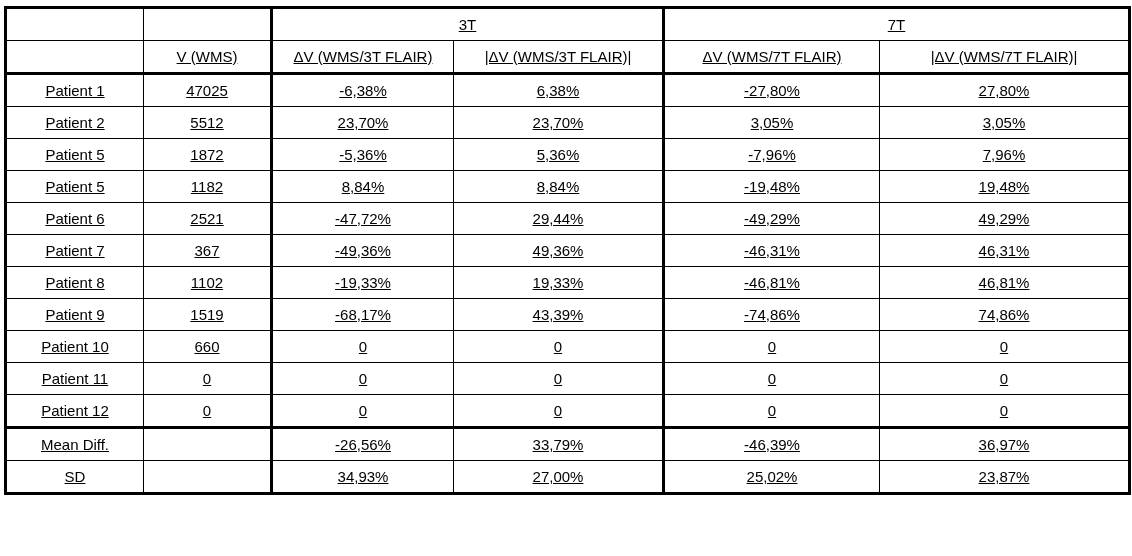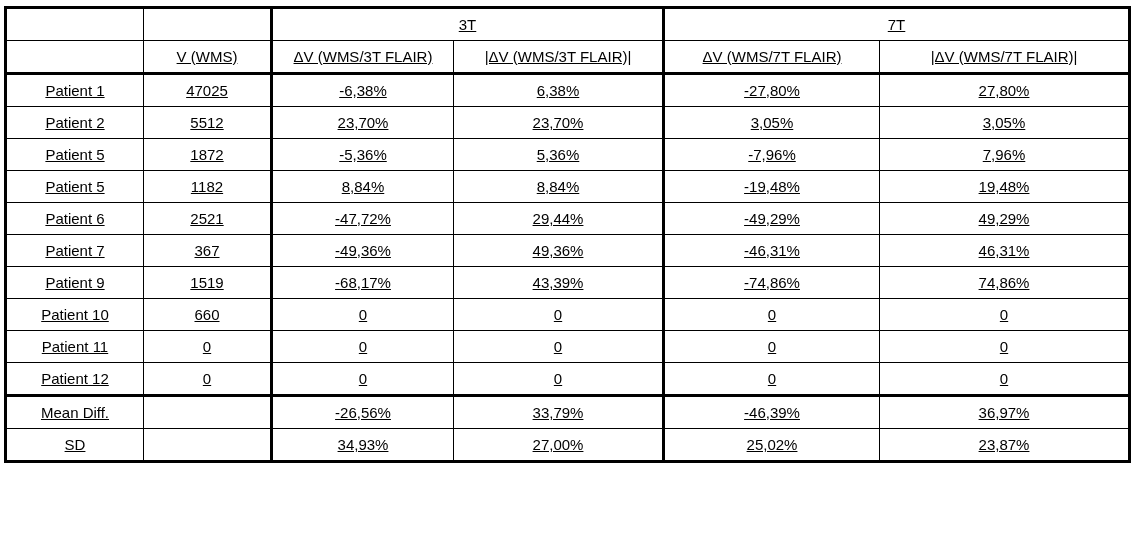--- a/index.html
+++ b/index.html
@@ -132,20 +132,28 @@
       </tr>
       <tr>
         <td class="row-label">Patient 7</td>
         <td>367</td>
         <td class="sep-left">-49,36%</td>
         <td>49,36%</td>
         <td class="sep-left">-46,31%</td>
         <td>46,31%</td>
       </tr>
       <tr>
+        <td class="row-label">Patient 8</td>
+        <td>1102</td>
+        <td class="sep-left">-19,33%</td>
+        <td>19,33%</td>
+        <td class="sep-left">-46,81%</td>
+        <td>46,81%</td>
+      </tr>
+      <tr>
         <td class="row-label">Patient 9</td>
         <td>1519</td>
         <td class="sep-left">-68,17%</td>
         <td>43,39%</td>
         <td class="sep-left">-74,86%</td>
         <td>74,86%</td>
       </tr>
       <tr>
         <td class="row-label">Patient 10</td>
         <td>660</td>

